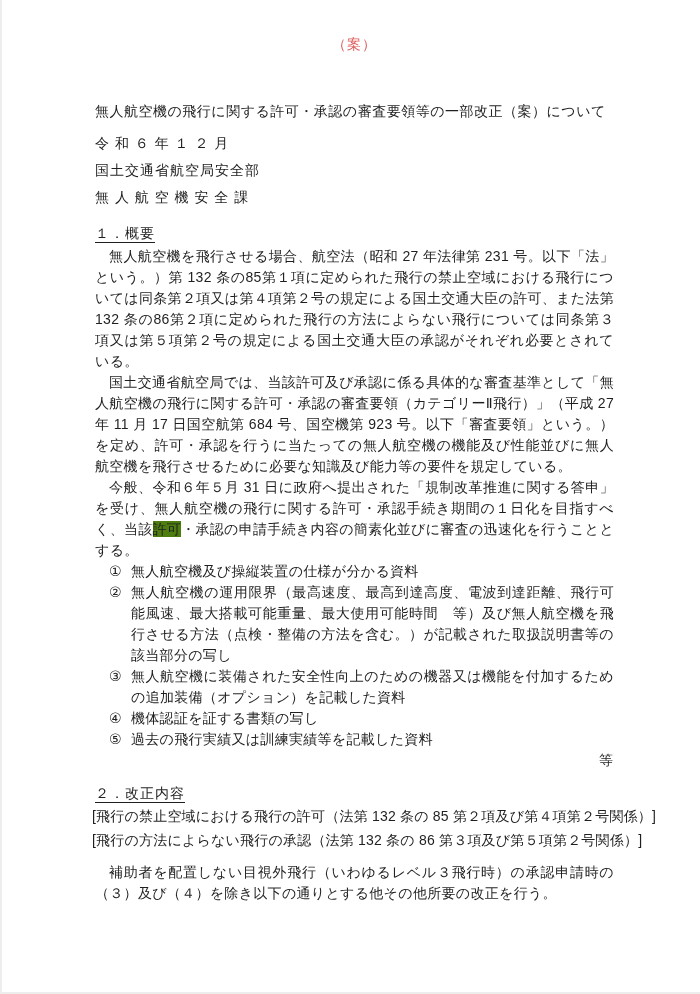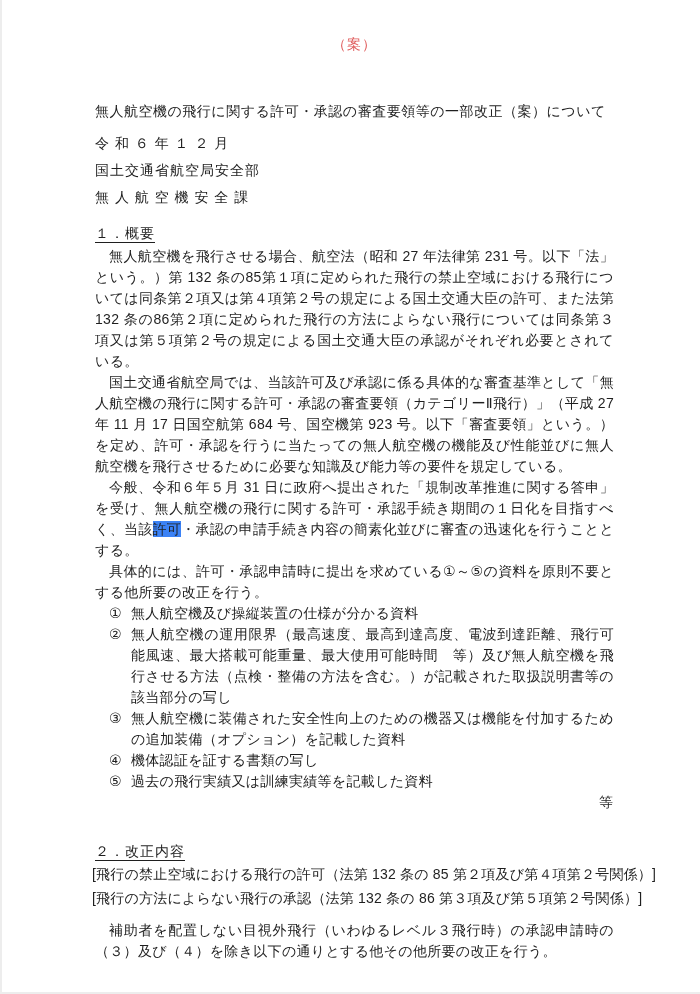--- a/index.html
+++ b/index.html
@@ -49,21 +49,21 @@
     letter-spacing: 1px;
     margin: 0 0 2px 0;
   }
   .para {
     text-align: justify;
     text-indent: 1em;
     letter-spacing: 0.3px;
     margin: 0;
   }
   .highlight {
-    background: #3b82f6;
+    background: #4d7c0f;
   }
   .num-list {
     margin: 0 0 0 14px;
   }
   .num-item {
     display: flex;
     align-items: flex-start;
   }
   .num-item .marker {
     flex: 0 0 22px;
@@ -71,21 +71,21 @@
   .num-item .item-text {
     flex: 1;
     text-align: justify;
     letter-spacing: 0.3px;
   }
   .etc-line {
     text-align: right;
     letter-spacing: 1px;
   }
   .section2-heading {
-    margin-top: 28px;
+    margin-top: 12px;
   }
   .bracket-line {
     margin: 1px 0 0 -3px;
     letter-spacing: 0.2px;
     white-space: nowrap;
   }
   .bracket-line + .bracket-line {
     margin-top: 3px;
   }
   .closing-para {
@@ -109,21 +109,20 @@
     </div>
 
     <div class="section-heading">１．概要</div>
 
     <p class="para">無人航空機を飛行させる場合、航空法（昭和 27 年法律第 231 号。以下「法」 という。）第 132 条の85第１項に定められた飛行の禁止空域における飛行については同条第２項又は第４項第２号の規定による国土交通大臣の許可、また法第 132 条の86第２項に定められた飛行の方法によらない飛行については同条第３項又は第５項第２号の規定による国土交通大臣の承認がそれぞれ必要とされている。</p>
 
     <p class="para">国土交通省航空局では、当該許可及び承認に係る具体的な審査基準として「無人航空機の飛行に関する許可・承認の審査要領（カテゴリーⅡ飛行）」（平成 27 年 11 月 17 日国空航第 684 号、国空機第 923 号。以下「審査要領」という。）を定め、許可・承認を行うに当たっての無人航空機の機能及び性能並びに無人航空機を飛行させるために必要な知識及び能力等の要件を規定している。</p>
 
     <p class="para"><span>今般、令和６年５月 31 日に政府へ提出された「規制改革推進に関する答申」を受け、無人航空機の飛行に関する許可・承認手続き期間の１日化を目指すべく、当該</span><span class="highlight">許可</span><span>・承認の申請手続き内容の簡素化並びに審査の迅速化を行うこととする。</span></p>
 
-    <p class="para">具体的には、許可・承認申請時に提出を求めている①～⑤の資料を原則不要とする他所要の改正を行う。</p>
 
     <div class="num-list">
       <div class="num-item">
         <span class="marker">①</span>
         <div class="item-text">無人航空機及び操縦装置の仕様が分かる資料</div>
       </div>
       <div class="num-item">
         <span class="marker">②</span>
         <div class="item-text">無人航空機の運用限界（最高速度、最高到達高度、電波到達距離、飛行可能風速、最大搭載可能重量、最大使用可能時間　等）及び無人航空機を飛行させる方法（点検・整備の方法を含む。）が記載された取扱説明書等の該当部分の写し</div>
       </div>

